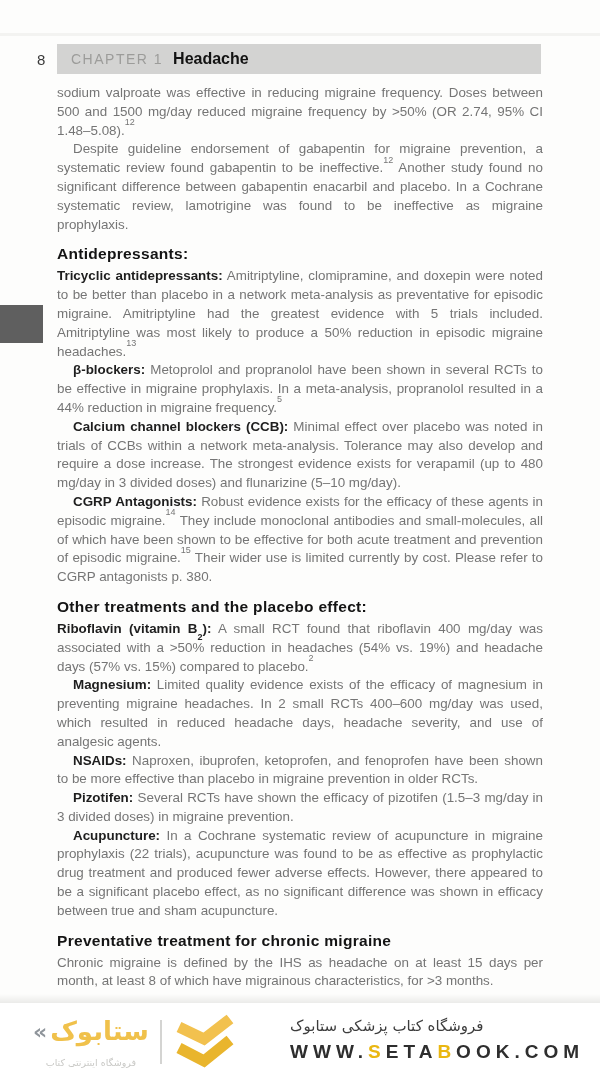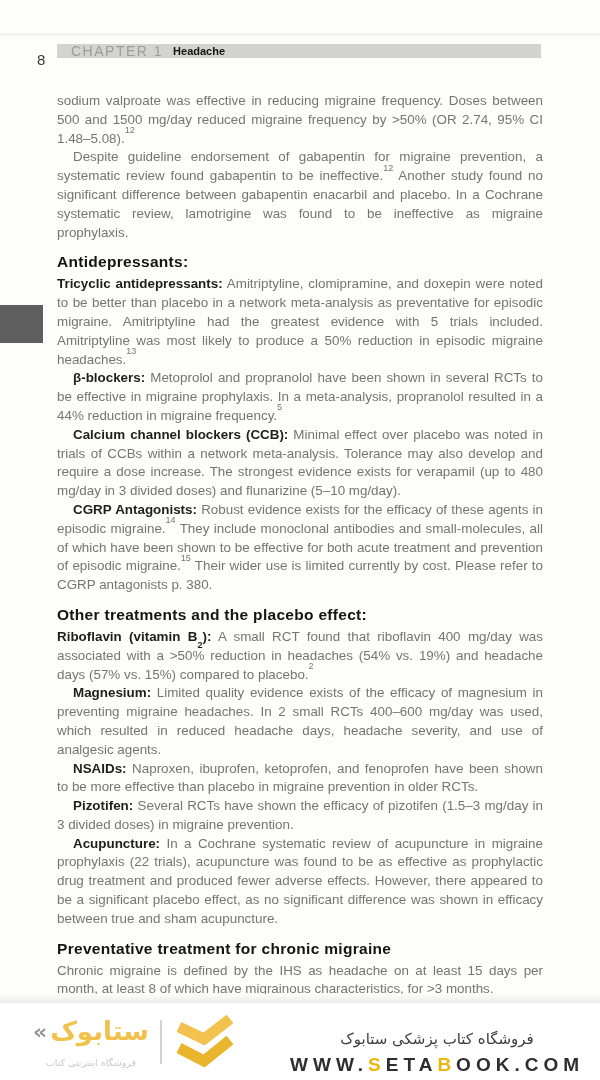--- a/index.html
+++ b/index.html
@@ -11,31 +11,31 @@
     position:absolute; top:0; left:0; width:600px; height:1003px;
     background:#fdfdfc;
   }
   .page-top-edge{position:absolute; top:33px; left:0; width:600px; height:3px; background:#f3f3f1;}
   .page-bottom-edge{position:absolute; top:994px; left:0; width:600px; height:9px;
     background:linear-gradient(#fdfdfc,#ebebe9);}
   
   .page-header{position:absolute; top:44px; left:0; width:600px; height:30px;}
   .page-num{position:absolute; left:37px; top:7px; font-size:15px; color:#3a3a3a;}
   .chapter-bar{
-    position:absolute; left:57px; top:0; width:484px; height:14px;
+    position:absolute; left:57px; top:0; width:484px; height:30px;
     background:#d3d3d2; display:flex; align-items:center;
     padding-left:14px; box-sizing:border-box;
   }
   .chapter-label{color:#9c9c9a; font-size:14px; letter-spacing:1.5px; margin-right:10px; white-space:nowrap;}
-  .chapter-title{color:#121212; font-size:11px; font-weight:bold;}
+  .chapter-title{color:#121212; font-size:16px; font-weight:bold;}
   
   .side-tab{position:absolute; left:0; top:305px; width:43px; height:38px; background:#5f5f5f;}
   
   .content{
-    position:absolute; left:57px; top:92px; width:486px;
+    position:absolute; left:57px; top:84px; width:486px;
     color:#757575; font-size:13.4px; line-height:18.8px;
     text-align:justify; text-justify:inter-word; hyphens:auto;
   }
   .content p{margin:0;}
   .content p.indent{text-indent:16px;}
   .lead{color:#1e1e1e; font-weight:bold;}
   sup.fn{font-size:9px; line-height:0; position:relative; top:-4px; color:#757575;}
   sub.sb{font-size:9px; line-height:0; position:relative; top:3px;}
   h2.section{
     font-size:15.5px; font-weight:bold; color:#141414;
@@ -44,21 +44,21 @@
   
   .footer{position:absolute; top:1003px; left:0; width:600px; height:77px; background:#ffffff;}
   .footer-left{position:absolute; left:33px; top:11px; display:flex; align-items:center;}
   .wordmark-block{display:flex; flex-direction:column; align-items:center;}
   .wordmark-row{display:flex; align-items:center;}
   .wordmark-guillemet{color:#8f959b; font-size:22px; font-weight:bold; margin-right:3px; font-family:"DejaVu Sans", sans-serif;}
   .wordmark-text{color:#f0c14b; font-size:26px; font-weight:bold; font-family:"DejaVu Sans", sans-serif; line-height:30px;}
   .wordmark-sub{color:#c9c9c6; font-size:9.5px; margin-top:11px; font-family:"DejaVu Sans", sans-serif;}
   .footer-divider{width:2px; height:44px; background:#d4d4d2; margin:0 11px;}
   .emblem{width:62px; height:56px;}
-  .footer-right{position:absolute; right:16px; top:27px; text-align:center;}
+  .footer-right{position:absolute; right:16px; top:14px; text-align:left;}
   .store-line{font-family:"DejaVu Sans", sans-serif; font-size:15px; color:#3d3d3d; margin-bottom:6px; direction:rtl;}
   .url-line{font-size:19px; font-weight:bold; color:#2e2e2e; letter-spacing:5px; white-space:nowrap;}
   .url-accent{color:#eab711;}
 </style>
 </head>
 <body>
 
 <div class="screen">
 
   <div class="page">

